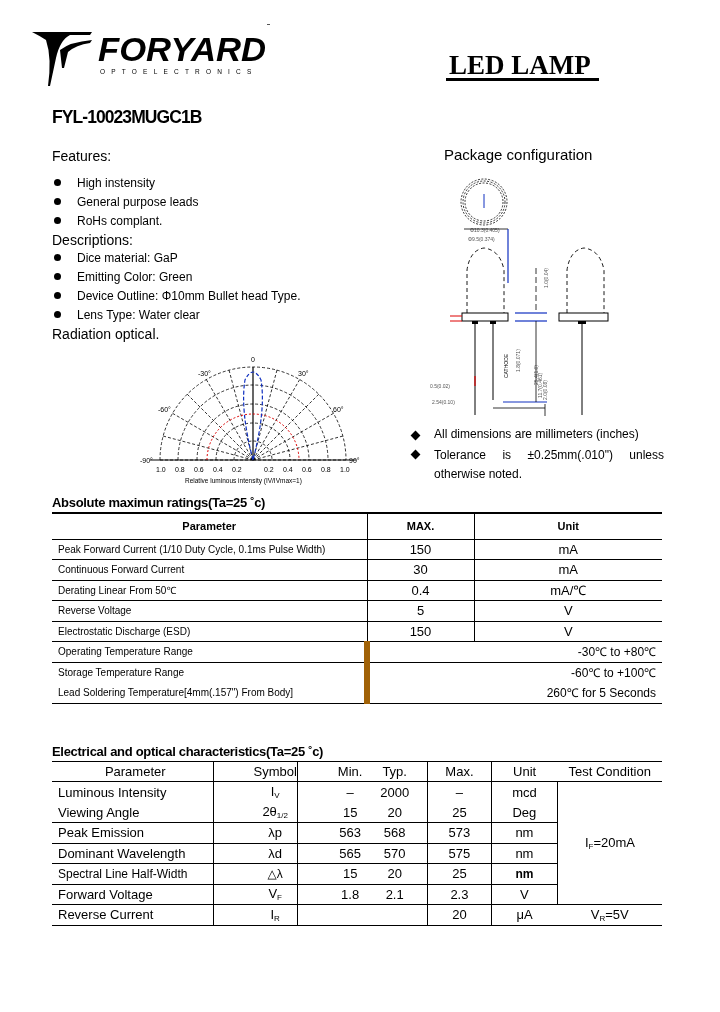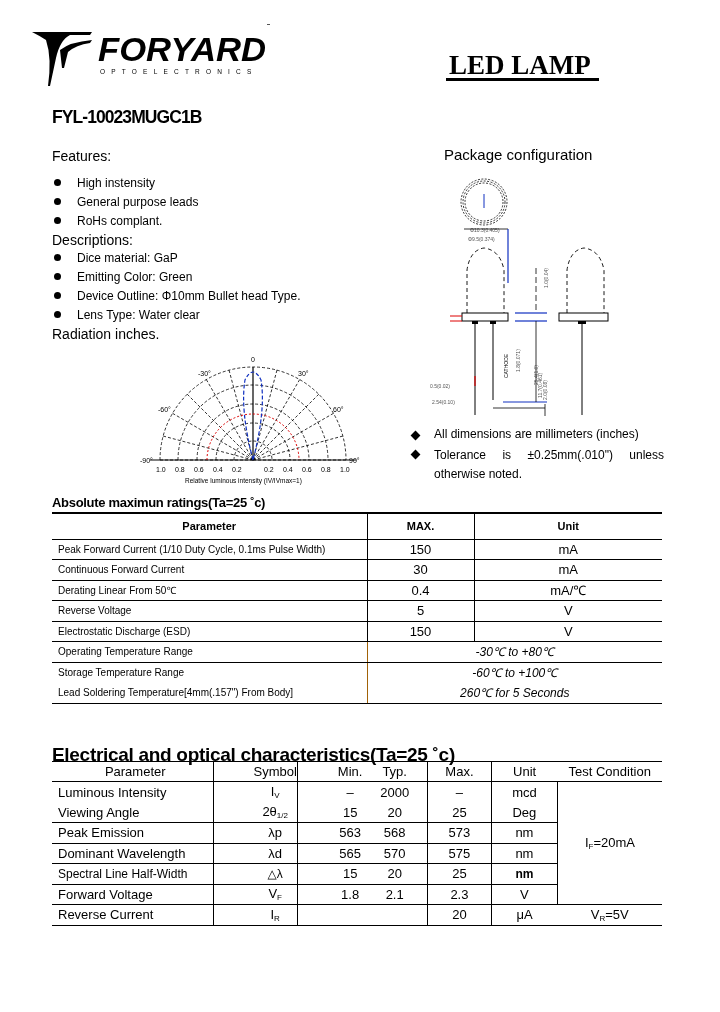--- a/index.html
+++ b/index.html
@@ -28,21 +28,21 @@
   .note { font-size: 12px; white-space: nowrap; }
 
   
   table { border-collapse: collapse; }
   .t1 { position: absolute; left: 52px; top: 512px; width: 610px; font-size: 10px; }
   .t1 td, .t1 th { height: 20.5px; padding: 0 6px; }
   .t1 th { font-weight: bold; font-size: 11px; text-align: center; height: 26px; border-bottom: 1px solid #000; border-top: 2px solid #000; }
   .t1 .c1 { width: 315px; text-align: left; }
   .t1 .c2 { width: 107px; text-align: center; font-size: 13px; border-left: 1px solid #000; border-right: 1px solid #000; }
   .t1 .c3 { text-align: center; font-size: 13px; }
-  .t1 .span { text-align: center; font-size: 12px; border-left: 1px solid #a16207; font-style: italic; }
+  .t1 .span { text-align: right; font-size: 12px; border-left: 6px solid #a16207; }
   .t1 tr.bb td { border-bottom: 1px solid #000; }
 
   .t2 { position: absolute; left: 52px; top: 761px; width: 610px; font-size: 13px; }
   .t2 td, .t2 th { height: 20.5px; text-align: center; font-weight: normal; }
   .t2 th { font-size: 13px; border-top: 1px solid #000; border-bottom: 1px solid #000; height: 20px; }
   .t2 .p { text-align: left; padding-left: 6px; width: 161px; }
   .t2 .s { width: 65px; border-left: 1px solid #000; border-right: 1px solid #000; padding-left: 40px; }
   .t2 .mn { width: 64px; padding-left: 40px; }
   .t2 .ty { width: 65px; }
   .t2 .mx { width: 64px; border-left: 1px solid #000; border-right: 1px solid #000; }
@@ -95,21 +95,21 @@
     </div>
   <div class="item" style="top:38px;">
       <span class="dot" style="top:-4px"></span>
       <span class="txt">Device Outline: Φ10mm Bullet head Type.</span>
     </div>
   <div class="item" style="top:57px;">
       <span class="dot" style="top:-4px"></span>
       <span class="txt">Lens Type: Water clear</span>
     </div>
 </div>
-<div class="abs section-h" style="left:52px;top:326px;">Radiation inches.</div>
+<div class="abs section-h" style="left:52px;top:326px;">Radiation optical.</div>
 
 <svg class="abs" style="left:140px;top:350px;" width="240" height="135" viewBox="0 0 240 135">
   <g fill="none" stroke="#000" stroke-width="0.8" stroke-dasharray="3,2">
     <path d="M20 110 A93 93 0 0 1 206 110"></path>
     <path d="M38 110 A75 75 0 0 1 188 110"></path>
     <path d="M57 110 A56 56 0 0 1 169 110"></path>
     <path d="M76 110 A37 37 0 0 1 150 110"></path>
     <path d="M94 110 A19 19 0 0 1 132 110"></path>
     <line x1="113" y1="110" x2="20" y2="110"></line>
     <line x1="113" y1="110" x2="206" y2="110"></line>
@@ -243,21 +243,21 @@
         <td class="c1">Storage Temperature Range</td>
         <td class="span" colspan="2">-60℃ to +100℃</td>
       </tr>
   <tr class="bb">
         <td class="c1">Lead Soldering Temperature[4mm(.157") From Body]</td>
         <td class="span" colspan="2">260℃ for 5 Seconds</td>
       </tr>
 </tbody>
   </table>
 
-<div class="abs" style="left:52px;top:744px;font-size:19px;font-weight:bold;letter-spacing:-0.3px;">Electrical and optical characteristics(Ta=25 ˚c)</div>
+<div class="abs" style="left:52px;top:744px;font-size:13px;font-weight:bold;letter-spacing:-0.3px;">Electrical and optical characteristics(Ta=25 ˚c)</div>
 <table class="t2">
   <tbody>
       <tr>
     <th class="p" style="text-align:center">Parameter</th>
     <th class="s">Symbol</th>
     <th class="mn">Min.</th>
     <th class="ty">Typ.</th>
     <th class="mx">Max.</th>
     <th class="u">Unit</th>
     <th class="tc" style="border-left:none">Test Condition</th>

